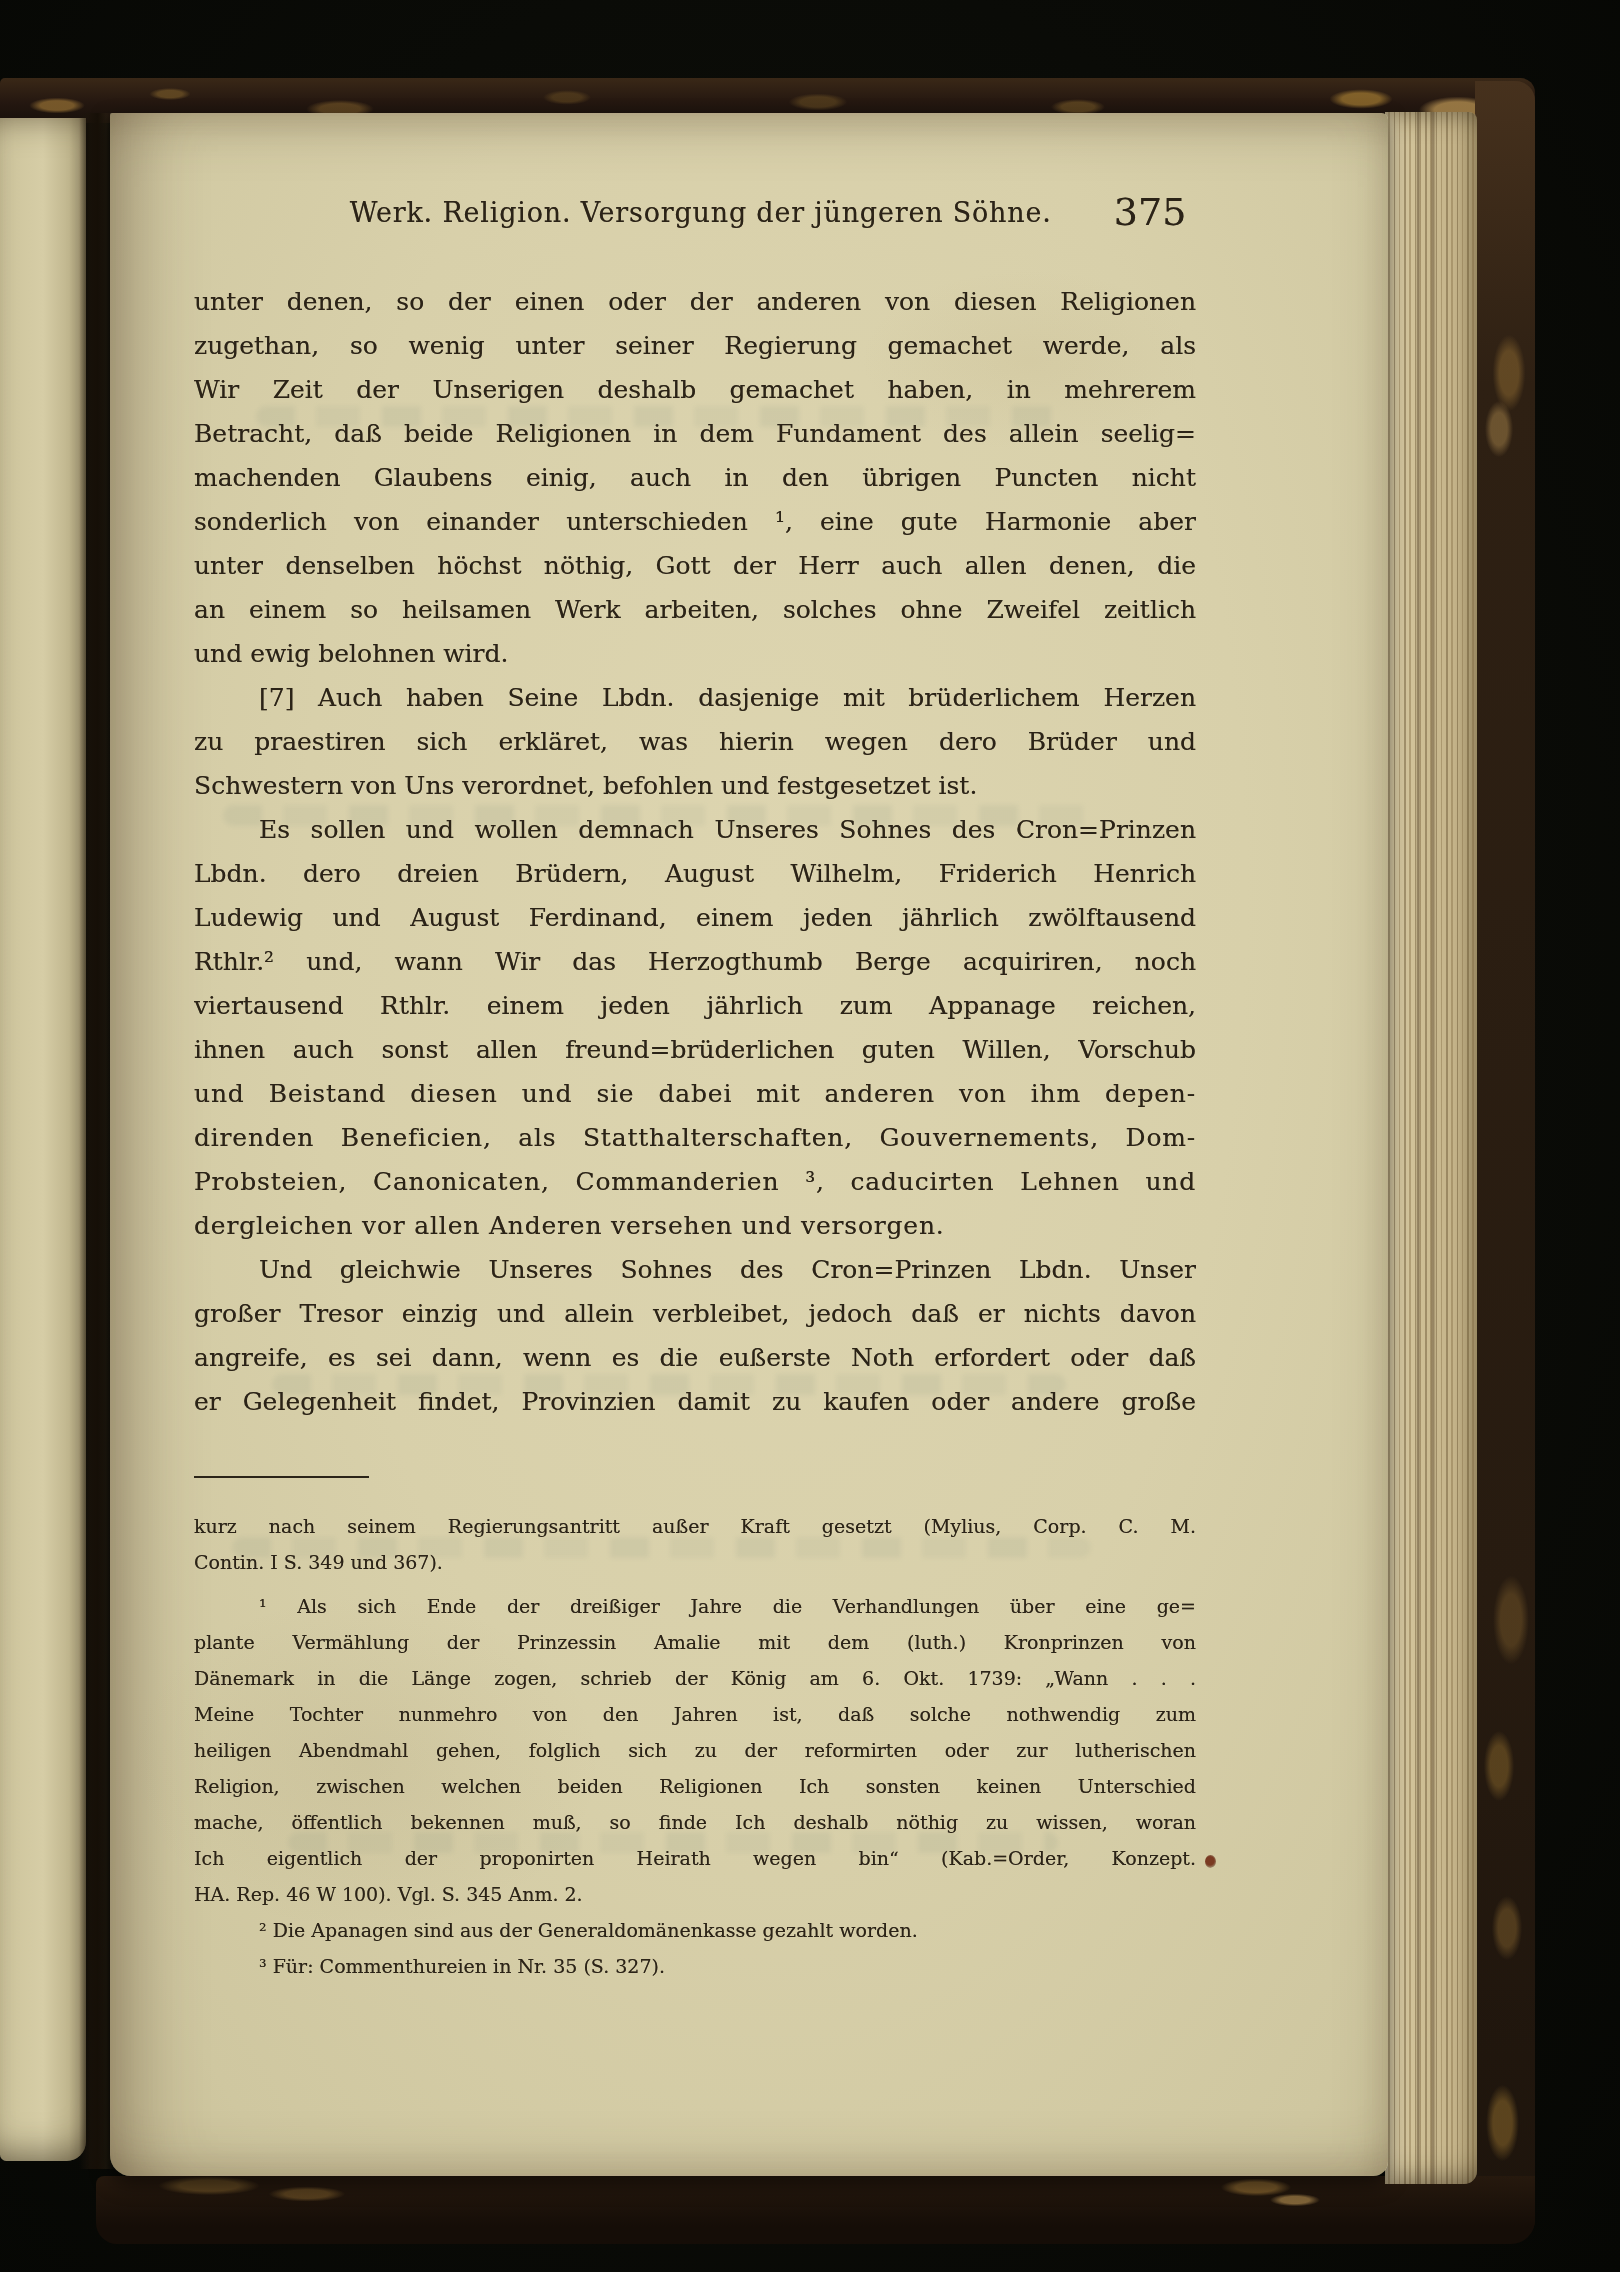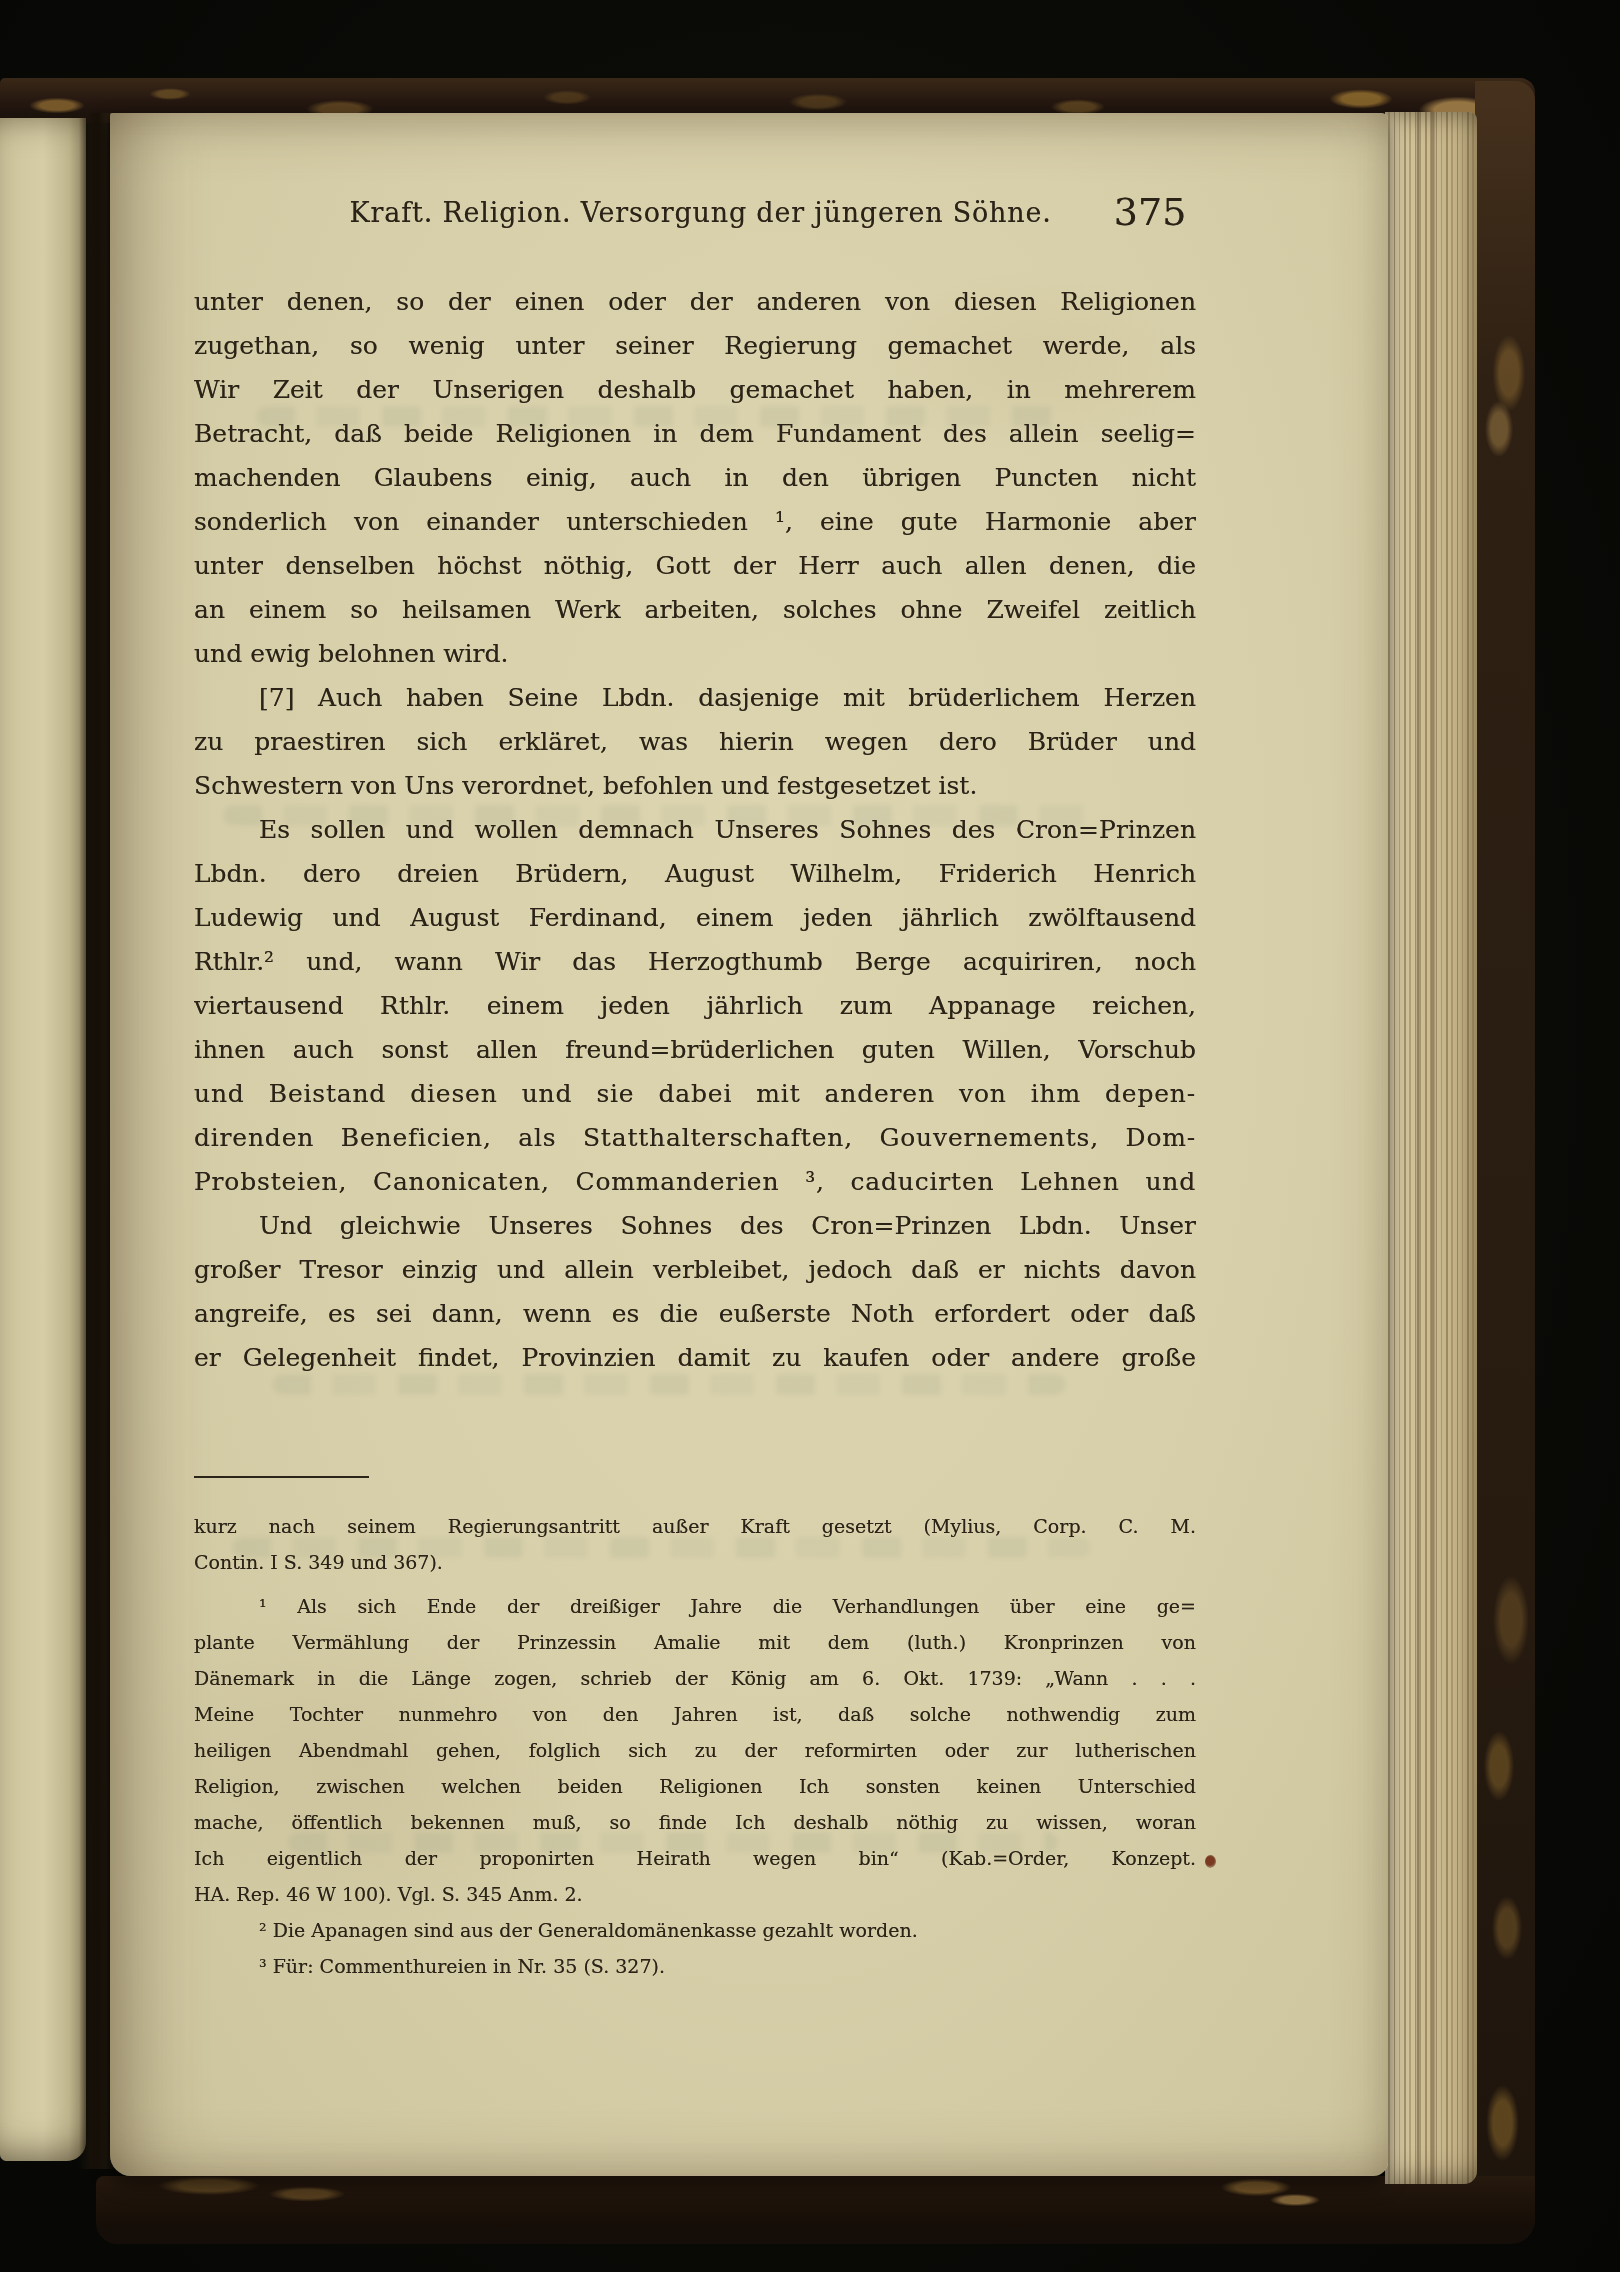--- a/index.html
+++ b/index.html
@@ -148,21 +148,21 @@
 
   <div class="page textual">
 
     <div class="bleed bleed-1"></div>
     <div class="bleed bleed-2"></div>
     <div class="bleed bleed-3"></div>
     <div class="bleed bleed-4"></div>
     <div class="bleed bleed-5"></div>
 
     <div class="header-row">
-      <div class="running-title">Kraft. Religion. Versorgung der jüngeren Söhne.</div>
+      <div class="running-title">Werk. Religion. Versorgung der jüngeren Söhne.</div>
       <div class="page-number">375</div>
     </div>
 
     <div class="body-text" id="body-text">
         <div class="para">
           <div class="line">unter denen, so der einen oder der anderen von diesen Religionen</div>
           <div class="line">zugethan, so wenig unter seiner Regierung gemachet werde, als</div>
           <div class="line">Wir Zeit der Unserigen deshalb gemachet haben, in mehrerem</div>
           <div class="line">Betracht, daß beide Religionen in dem Fundament des allein seelig=</div>
           <div class="line">machenden Glaubens einig, auch in den übrigen Puncten nicht</div>
@@ -179,20 +179,21 @@
         <div class="para">
           <div class="line ind">Es sollen und wollen demnach Unseres Sohnes des Cron=Prinzen</div>
           <div class="line">Lbdn. dero dreien Brüdern, August Wilhelm, Friderich Henrich</div>
           <div class="line">Ludewig und August Ferdinand, einem jeden jährlich zwölftausend</div>
           <div class="line">Rthlr.² und, wann Wir das Herzogthumb Berge acquiriren, noch</div>
           <div class="line">viertausend Rthlr. einem jeden jährlich zum Appanage reichen,</div>
           <div class="line">ihnen auch sonst allen freund=brüderlichen guten Willen, Vorschub</div>
           <div class="line sp">und Beistand diesen und sie dabei mit anderen von ihm depen-</div>
           <div class="line sp">direnden Beneficien, als Statthalterschaften, Gouvernements, Dom-</div>
           <div class="line sp">Probsteien, Canonicaten, Commanderien ³, caducirten Lehnen und</div>
+          <div class="line last sp">dergleichen vor allen Anderen versehen und versorgen.</div>
         </div>
         <div class="para">
           <div class="line ind">Und gleichwie Unseres Sohnes des Cron=Prinzen Lbdn. Unser</div>
           <div class="line">großer Tresor einzig und allein verbleibet, jedoch daß er nichts davon</div>
           <div class="line">angreife, es sei dann, wenn es die eußerste Noth erfordert oder daß</div>
           <div class="line">er Gelegenheit findet, Provinzien damit zu kaufen oder andere große</div>
         </div>
       </div>
 
     <div class="fn-rule"></div>

